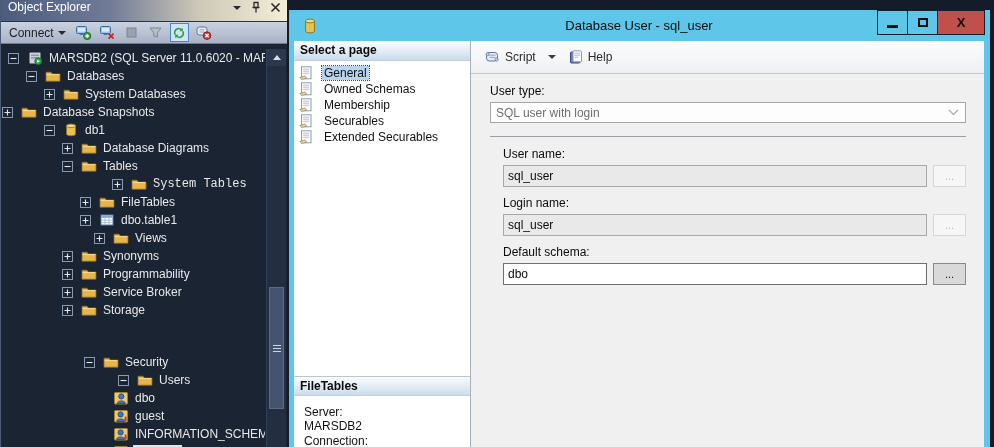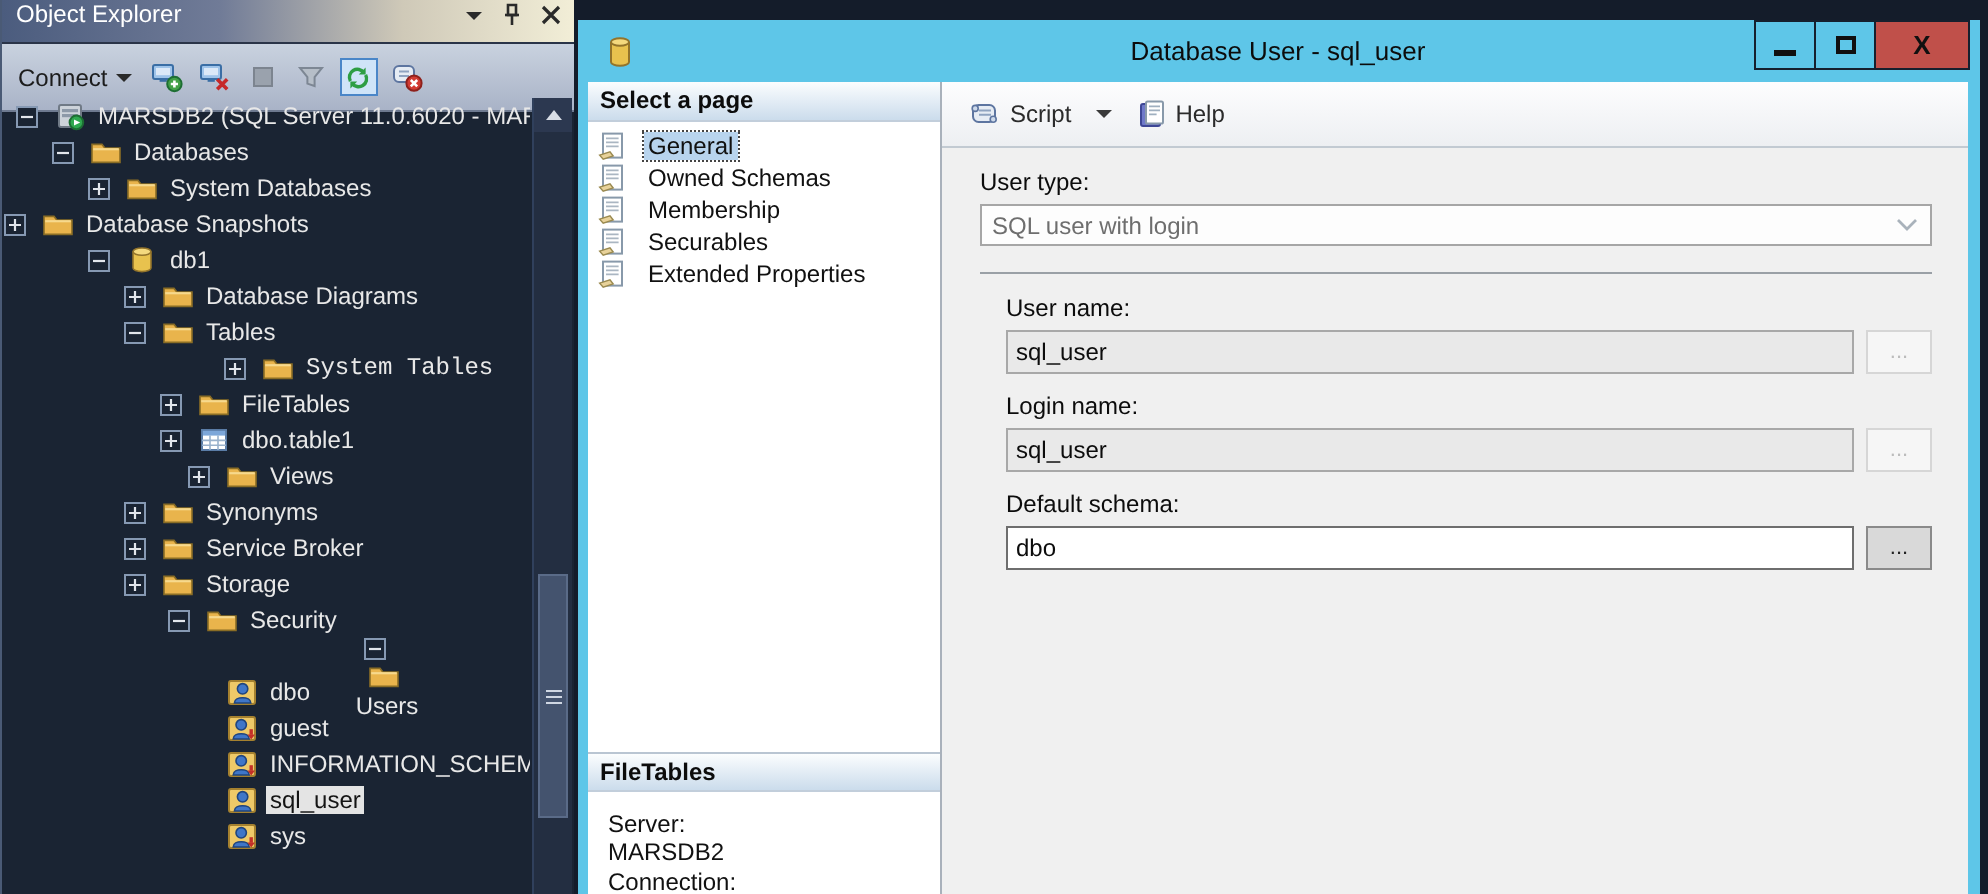--- a/index.html
+++ b/index.html
@@ -7,21 +7,21 @@
   body { position:relative; background:#141c2a; font-family:"Liberation Sans", sans-serif; font-size:12px; }
   svg { display:block; }
 
   
   .oe-panel { position:absolute; left:0; top:0; width:287px; height:447px; background:#1a2433; border-left:1px solid #4a5a75; }
   .oe-titlebar { height:22px; display:flex; padding:0 4px 0 7px;
     background:linear-gradient(to right,#4b5c7e 0%,#707b97 38%,#cfc9b8 70%,#f2eed7 100%);
     border-bottom:1px solid #2a3448; }
   .oe-title { color:#ffffff; font-size:12px; flex:1; }
   .oe-cap-btn { width:16px; height:15px; display:flex; align-items:center; justify-content:center; margin-left:3px; }
-  .oe-toolbar { height:34px; display:flex; align-items:center; gap:5px; padding:0 5px;
+  .oe-toolbar { height:22px; display:flex; align-items:center; gap:5px; padding:0 5px;
     background:linear-gradient(#c9d2df,#a9b3c7); border-bottom:1px solid #6e7a90; }
   .oe-connect { display:flex; align-items:center; gap:4px; color:#1c1c1c; padding:2px 3px; }
   .tri-down { width:0; height:0; border-left:4px solid transparent; border-right:4px solid transparent; border-top:4px solid #2a2a2a; }
   .oe-tool { width:19px; height:19px; display:flex; align-items:center; justify-content:center; }
   .oe-tool.highlight { background:#cfe4f8; border:1px solid #4a86c8; }
 
   .oe-tree { position:absolute; left:1px; top:49px; right:22px; bottom:0; overflow:hidden; }
   .tree-row { height:18px; display:flex; align-items:center; white-space:nowrap; color:#e8e8e8; }
   .tree-label { margin-left:4px; padding:0 2px; }
   .tree-label.selected { background:#e4e4e4; color:#141414; }
@@ -346,53 +346,68 @@
             <rect x="0.5" y="0.5" width="10" height="10" fill="#1a2433" stroke="#8699b3"></rect>
             <path d="M2.5 5.5 h6 M5.5 2.5 v6" stroke="#e2e6ec" stroke-width="1.1"></path>
           </svg>
         </span>
         <span style="display:inline-flex;">
           <svg class="tree-icon" viewBox="0 0 16 16">
             <path d="M1 4.2 L6 4.2 L7.4 6 L15 6 L15 13.2 L1 13.2 Z" fill="#e9b44c" stroke="#8a6d25" stroke-width="0.8"></path>
             <path d="M1.6 6.6 L14.4 6.6" stroke="#f7d98c" stroke-width="1.1"></path>
           </svg>
         </span>
+        <span class="tree-label">Programmability</span>
+      </div>
+      <div class="tree-row" style="padding-left: 60px;">
+        <span style="margin-right:4px;display:inline-flex;">
+          <svg class="expander" viewBox="0 0 11 11">
+            <rect x="0.5" y="0.5" width="10" height="10" fill="#1a2433" stroke="#8699b3"></rect>
+            <path d="M2.5 5.5 h6 M5.5 2.5 v6" stroke="#e2e6ec" stroke-width="1.1"></path>
+          </svg>
+        </span>
+        <span style="display:inline-flex;">
+          <svg class="tree-icon" viewBox="0 0 16 16">
+            <path d="M1 4.2 L6 4.2 L7.4 6 L15 6 L15 13.2 L1 13.2 Z" fill="#e9b44c" stroke="#8a6d25" stroke-width="0.8"></path>
+            <path d="M1.6 6.6 L14.4 6.6" stroke="#f7d98c" stroke-width="1.1"></path>
+          </svg>
+        </span>
         <span class="tree-label">Service Broker</span>
       </div>
       <div class="tree-row" style="padding-left: 60px;">
         <span style="margin-right:4px;display:inline-flex;">
           <svg class="expander" viewBox="0 0 11 11">
             <rect x="0.5" y="0.5" width="10" height="10" fill="#1a2433" stroke="#8699b3"></rect>
             <path d="M2.5 5.5 h6 M5.5 2.5 v6" stroke="#e2e6ec" stroke-width="1.1"></path>
           </svg>
         </span>
         <span style="display:inline-flex;">
           <svg class="tree-icon" viewBox="0 0 16 16">
             <path d="M1 4.2 L6 4.2 L7.4 6 L15 6 L15 13.2 L1 13.2 Z" fill="#e9b44c" stroke="#8a6d25" stroke-width="0.8"></path>
             <path d="M1.6 6.6 L14.4 6.6" stroke="#f7d98c" stroke-width="1.1"></path>
           </svg>
         </span>
         <span class="tree-label">Storage</span>
       </div>
-      <div class="tree-row" style="padding-left: 82px;">
+      <div class="tree-row" style="padding-left: 82px; margin-top: 34px;">
         <span style="margin-right:4px;display:inline-flex;">
           <svg class="expander" viewBox="0 0 11 11">
             <rect x="0.5" y="0.5" width="10" height="10" fill="#1a2433" stroke="#8699b3"></rect>
             <path d="M2.5 5.5 h6" stroke="#e2e6ec" stroke-width="1.1"></path>
           </svg>
         </span>
         <span style="display:inline-flex;">
           <svg class="tree-icon" viewBox="0 0 16 16">
             <path d="M1 4.2 L6 4.2 L7.4 6 L15 6 L15 13.2 L1 13.2 Z" fill="#e9b44c" stroke="#8a6d25" stroke-width="0.8"></path>
             <path d="M1.6 6.6 L14.4 6.6" stroke="#f7d98c" stroke-width="1.1"></path>
           </svg>
         </span>
         <span class="tree-label">Security</span>
       </div>
-      <div class="tree-row" style="padding-left: 116px; flex-direction: column;">
+      <div class="tree-row" style="padding-left: 116px;">
         <span style="margin-right:4px;display:inline-flex;">
           <svg class="expander" viewBox="0 0 11 11">
             <rect x="0.5" y="0.5" width="10" height="10" fill="#1a2433" stroke="#8699b3"></rect>
             <path d="M2.5 5.5 h6" stroke="#e2e6ec" stroke-width="1.1"></path>
           </svg>
         </span>
         <span style="display:inline-flex;">
           <svg class="tree-icon" viewBox="0 0 16 16">
             <path d="M1 4.2 L6 4.2 L7.4 6 L15 6 L15 13.2 L1 13.2 Z" fill="#e9b44c" stroke="#8a6d25" stroke-width="0.8"></path>
             <path d="M1.6 6.6 L14.4 6.6" stroke="#f7d98c" stroke-width="1.1"></path>
@@ -542,21 +557,21 @@
             <span class="page-label">Securables</span>
           </div>
           <div class="page-item">
             <span style="display:inline-flex;margin-right:4px;">
               <svg class="tree-icon" viewBox="0 0 16 16" width="14" height="14">
                 <rect x="3.5" y="1.8" width="9.5" height="12" fill="#fff" stroke="#8899aa"></rect>
                 <path d="M5 4.2 h6.3 M5 6.2 h6.3 M5 8.2 h6.3" stroke="#aab6c2" stroke-width="0.9"></path>
                 <path d="M1.8 12.6 L7 10.9 L8.6 13 L3.6 14.6 Z" fill="#e8d29a" stroke="#9a8a50" stroke-width="0.7"></path>
               </svg>
             </span>
-            <span class="page-label">Extended Properties</span>
+            <span class="page-label">Extended Securables</span>
           </div>
         </div>
 
       <div class="connection-section">
         <div class="pane-header">FileTables</div>
         <div class="conn-body">
           <div>Server:</div>
           <div class="conn-line2">MARSDB2</div>
           <div>Connection:</div>
         </div>

